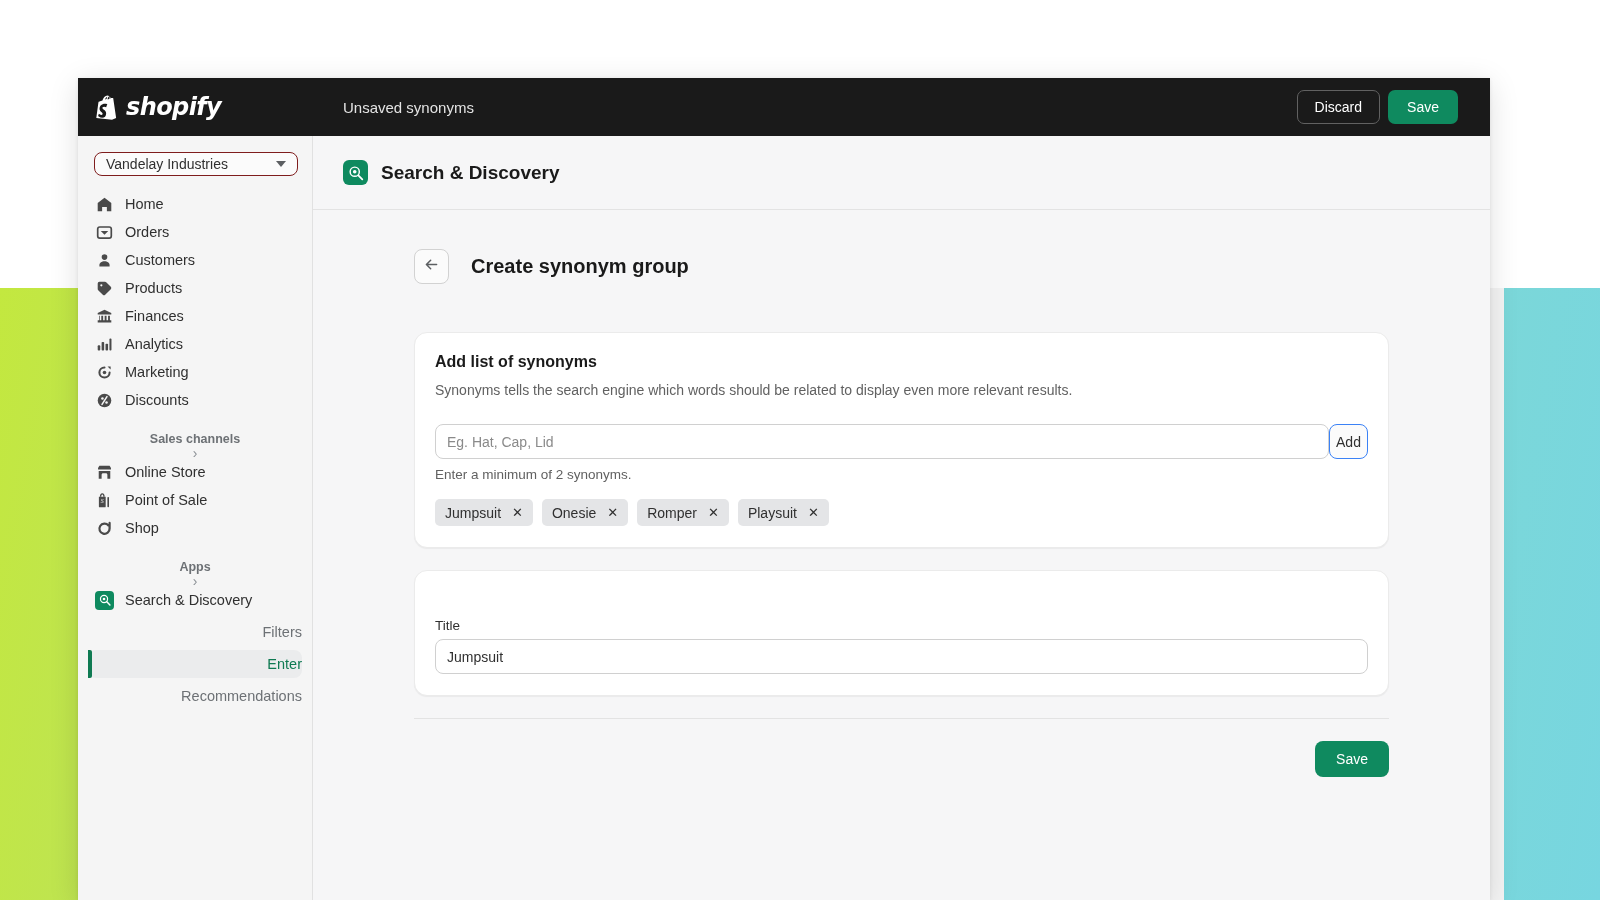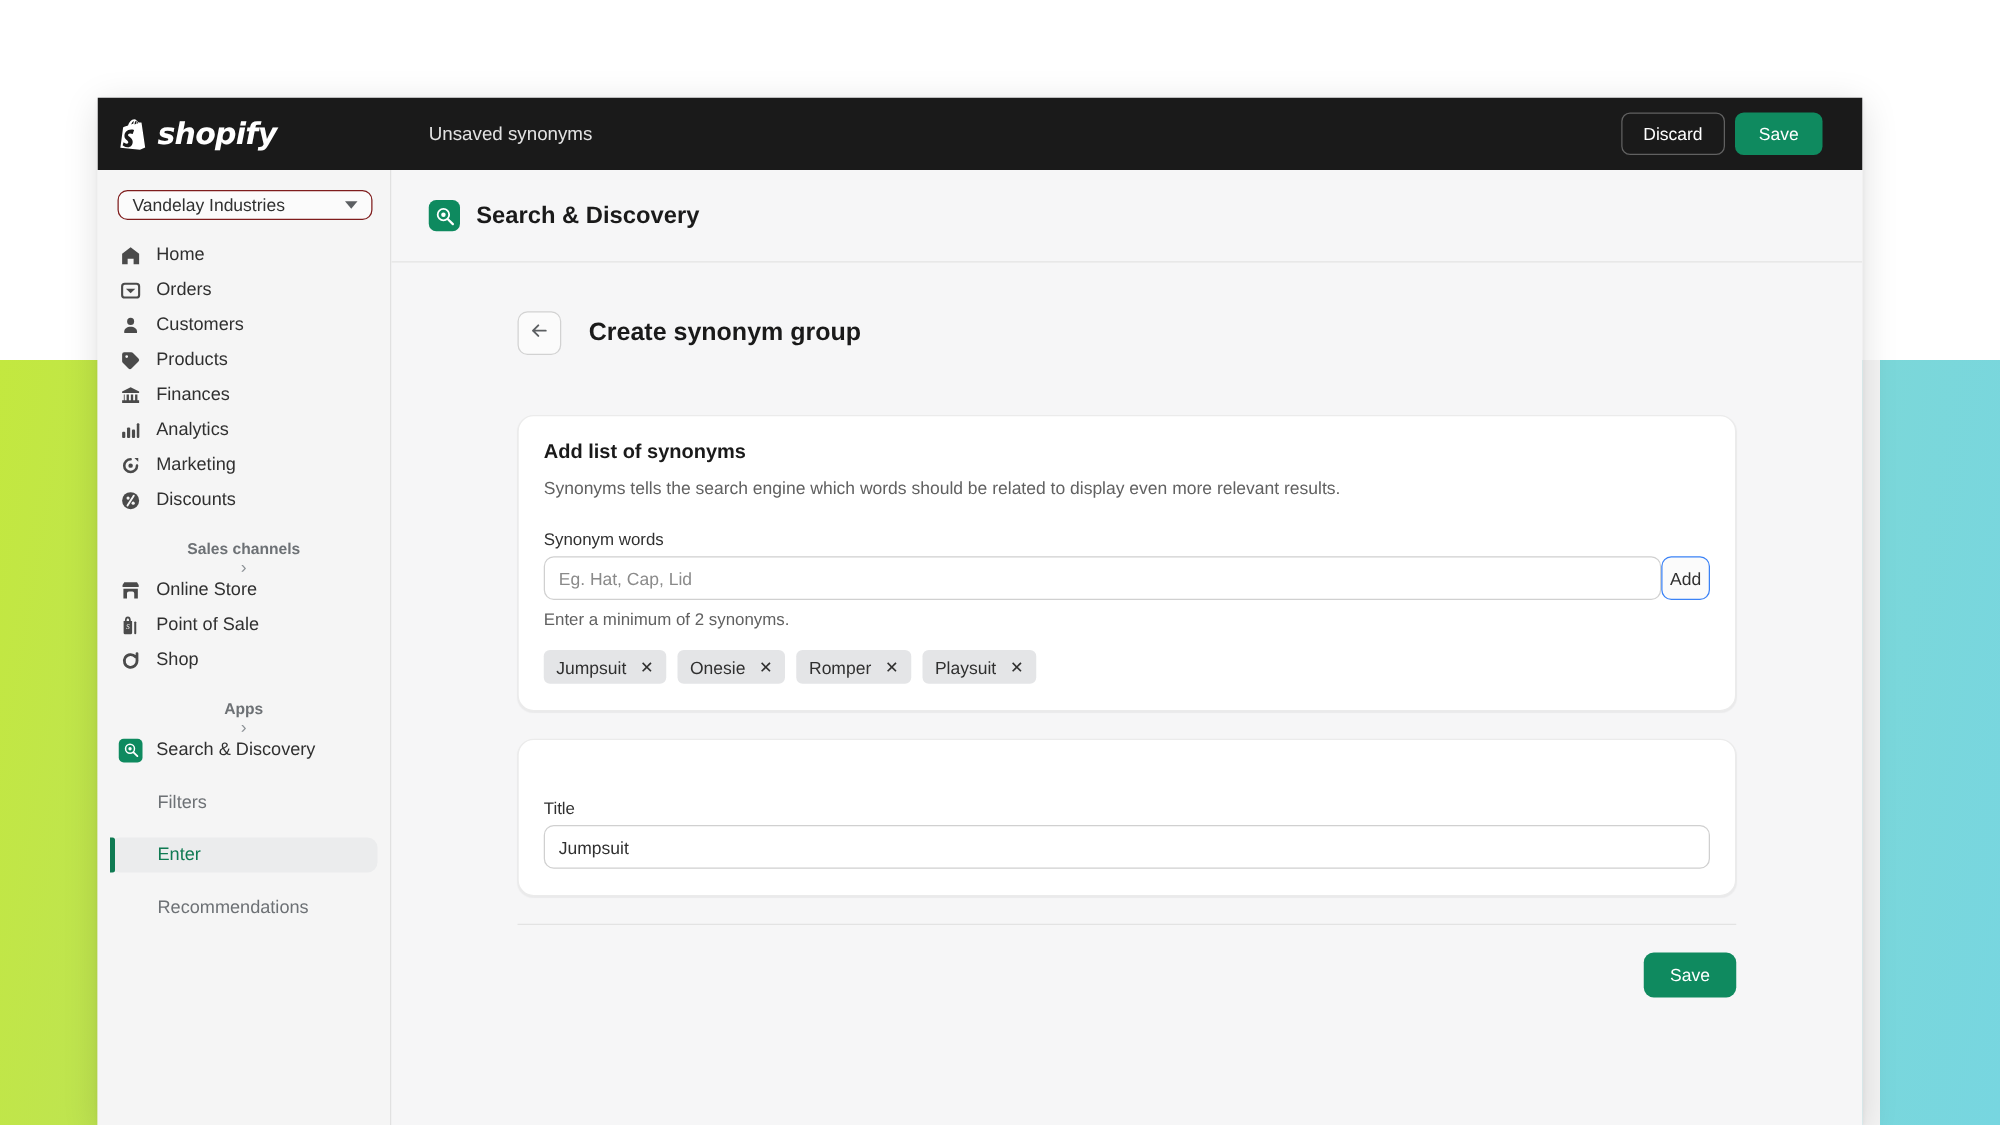--- a/index.html
+++ b/index.html
@@ -185,27 +185,28 @@
   }
   .chev {
     color: #8c9196;
     font-size: 14px;
     line-height: 1;
   }
   .subnav-item {
     display: flex;
     align-items: center;
     height: 28px;
-    margin: 14px 10px;
+    margin: 4px 10px;
     padding-left: 38px;
     border-radius: 8px;
     cursor: pointer;
     font-size: 14.5px;
     color: #6d7175;
     position: relative;
+    justify-content: flex-end;
   }
   .subnav-item.active {
     background: #ebeced;
     color: #0f7a52;
   }
   #active-bar {
     position: absolute;
     left: 0;
     width: 4px;
     height: 28px;
@@ -591,21 +592,20 @@
                     <path d="M16 10H4M9 5l-5 5 5 5" fill="none" stroke="#5c5f62" stroke-width="1.8" stroke-linecap="round" stroke-linejoin="round"></path>
                   </svg>
               </span>
             </div>
             <div id="page-title">Create synonym group</div>
           </div>
 
           <div class="card">
             <div class="card-title">Add list of synonyms</div>
             <div class="card-desc">Synonyms tells the search engine which words should be related to display even more relevant results.</div>
-            <div class="field-label">Synonym words</div>
             <div class="input-row">
               <input class="text-input" type="text" placeholder="Eg. Hat, Cap, Lid" style="">
               <button class="btn-add">Add</button>
             </div>
             <div class="helper">Enter a minimum of 2 synonyms.</div>
             <div class="chips">
               <div class="chip">
                 <span>Jumpsuit</span>
                 <span class="chip-x">✕</span>
               </div>

